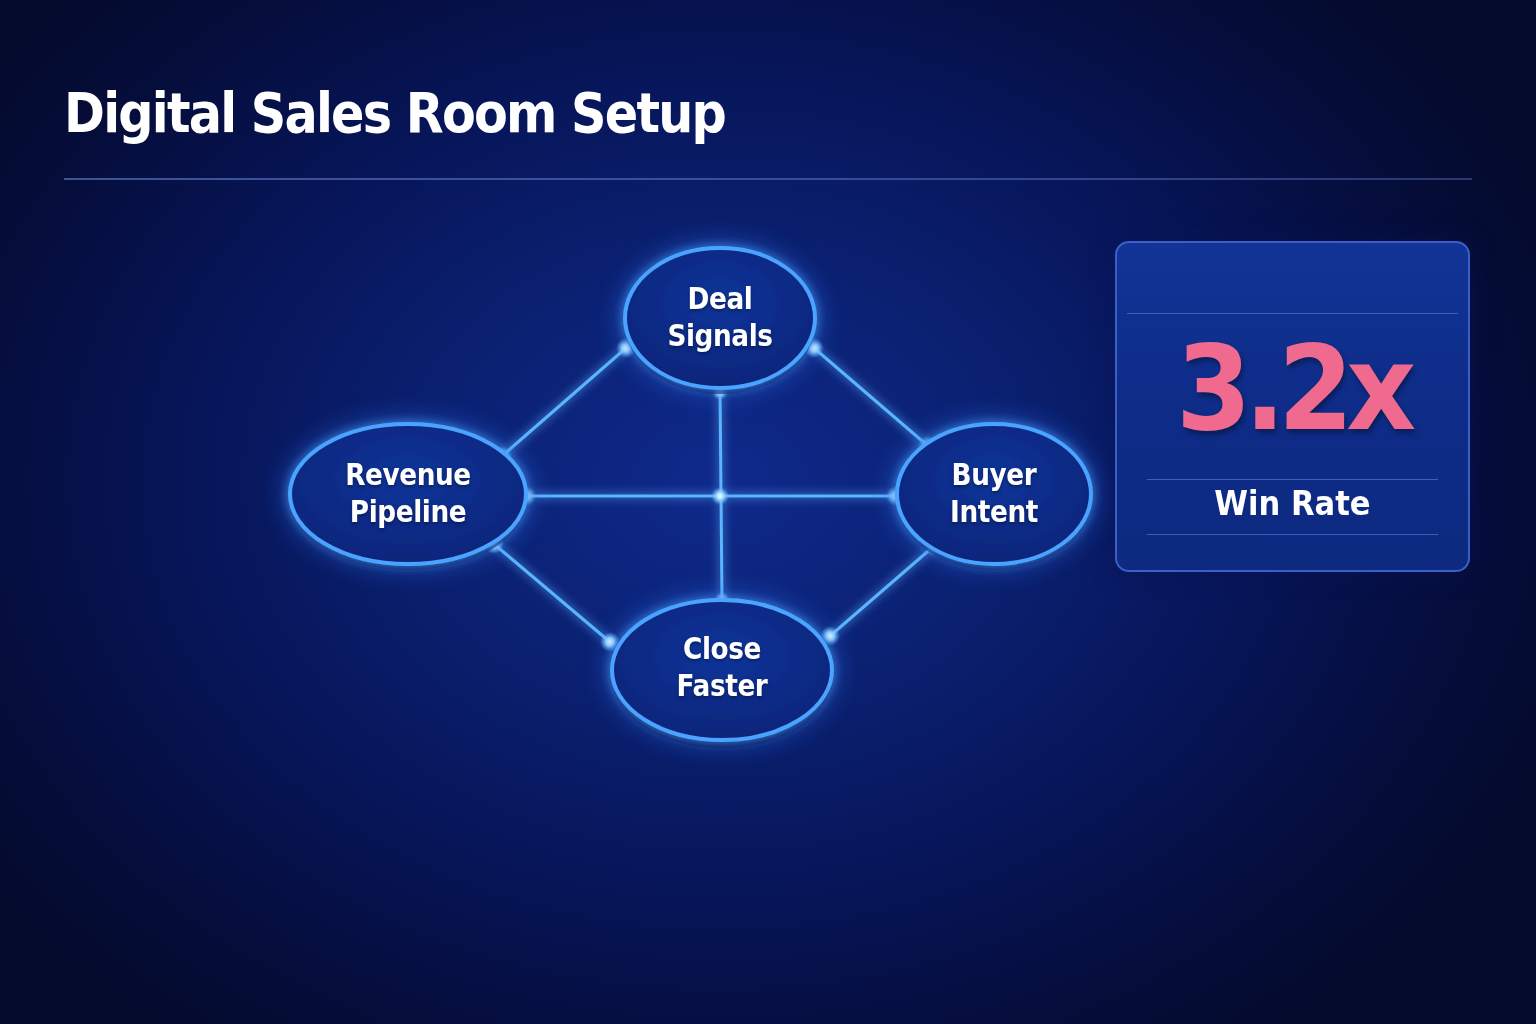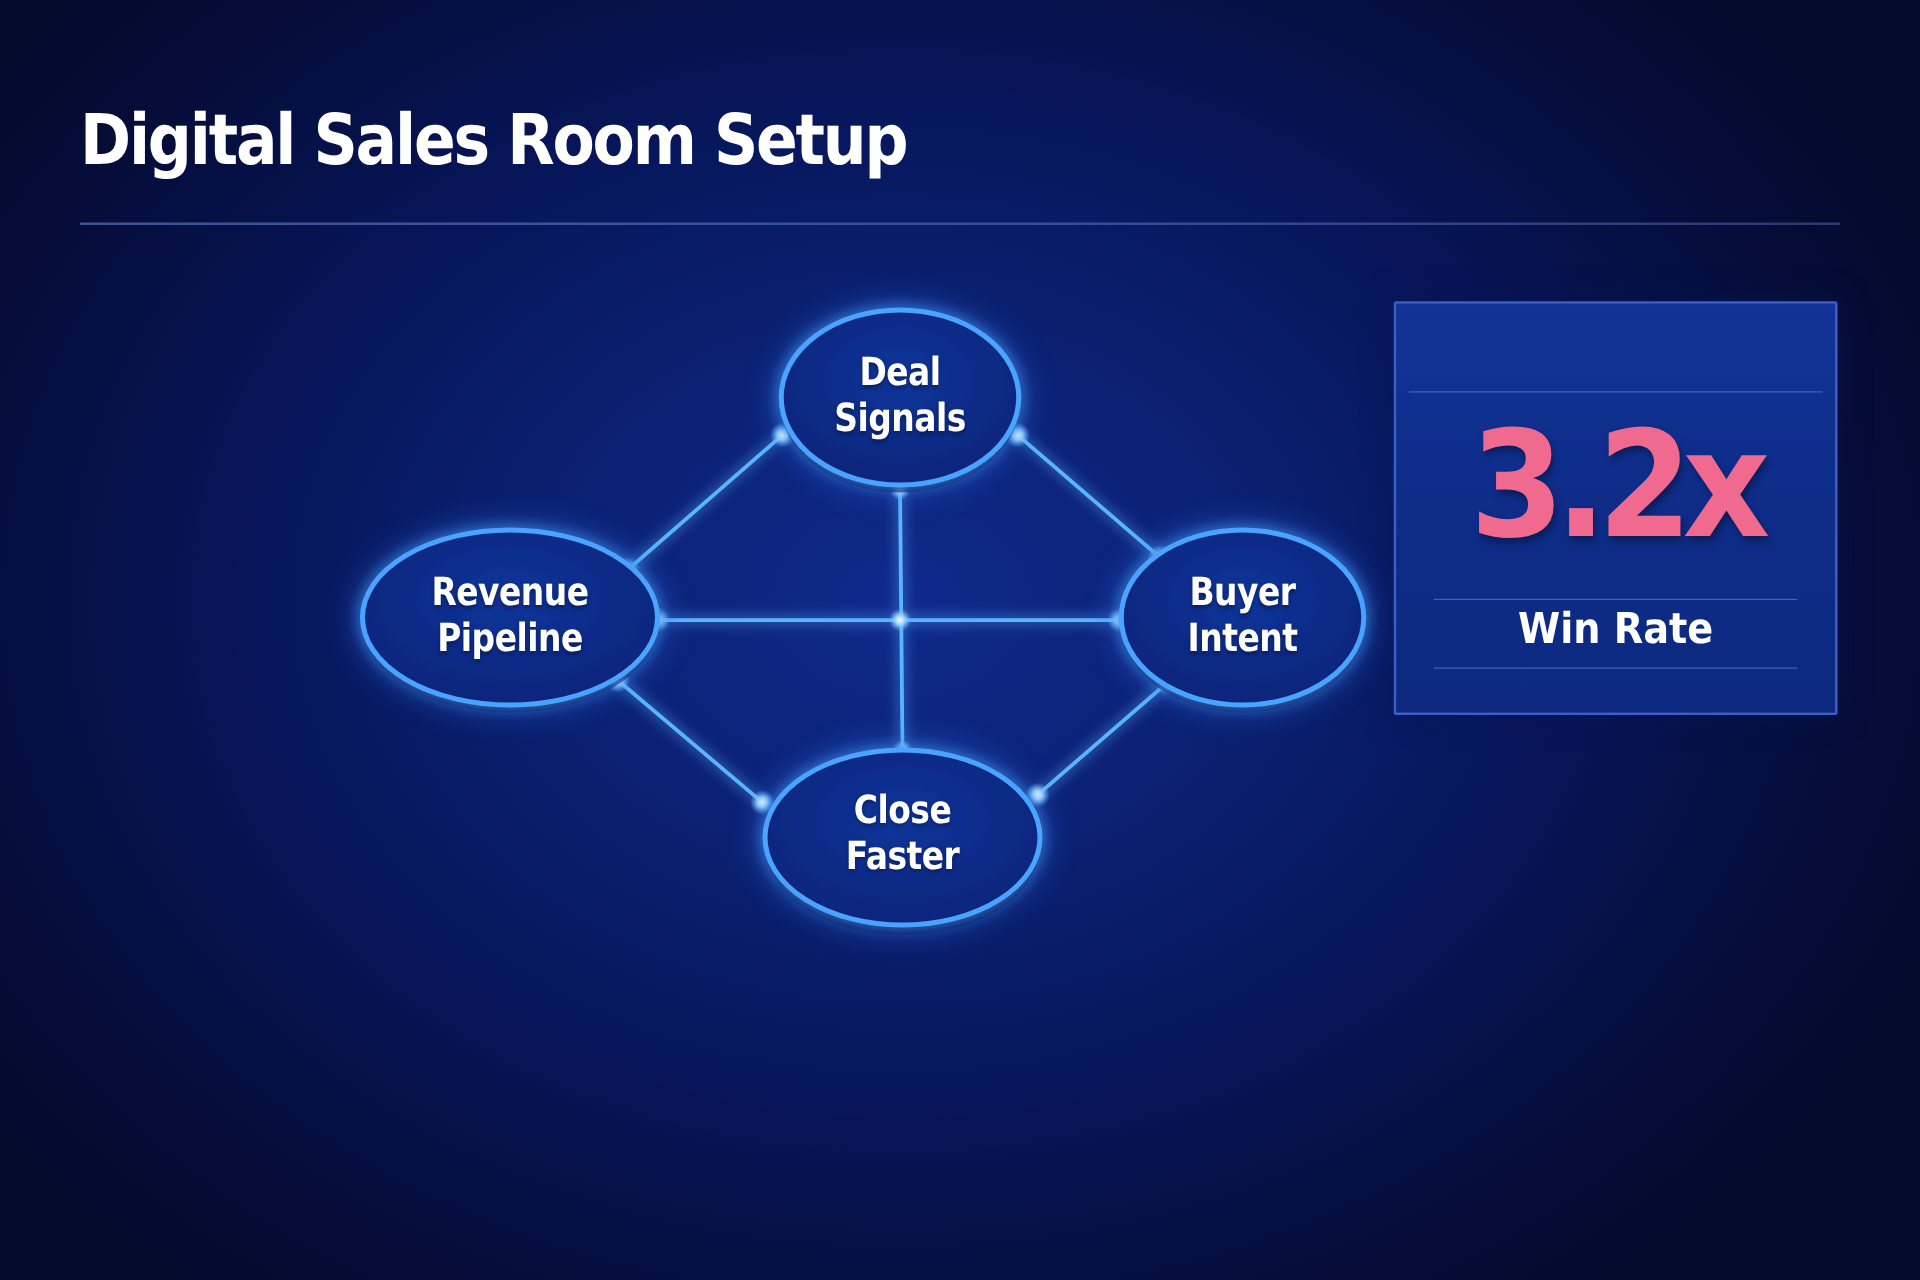--- a/index.html
+++ b/index.html
@@ -23,21 +23,21 @@
   svg.diagram { position:absolute; left:0; top:0; }
   .node-label {
     position:absolute; text-align:center; font-family:"DejaVu Sans", sans-serif;
     font-weight:bold; font-size:31px; line-height:37px; color:#fff;
     transform: scaleX(0.85); letter-spacing:-0.5px;
     text-shadow: 0 2px 4px rgba(0,0,0,0.35);
   }
   .stat-card {
     position:absolute; left:1115px; top:241px; width:355px; height:331px;
     background: linear-gradient(180deg, #123496 0%, #0e2c88 50%, #0d2a80 100%);
-    border:2px solid #3a5fc8; border-radius:2px; box-sizing:border-box;
+    border:2px solid #3a5fc8; border-radius:14px; box-sizing:border-box;
     box-shadow: 0 0 24px rgba(10,20,80,0.6);
   }
   .card-line { position:absolute; left:10px; right:10px; height:1px; background: rgba(90,130,230,0.6); }
   .stat-value {
     position:absolute; left:0; right:0; top:80px; text-align:center;
     font-family:"DejaVu Sans", sans-serif; font-weight:bold; font-size:118px;
     color:#ef6a8e; letter-spacing:-8px;
     transform: scaleX(0.92);
     text-shadow: 2px 4px 6px rgba(0,0,0,0.35);
     line-height:130px;

